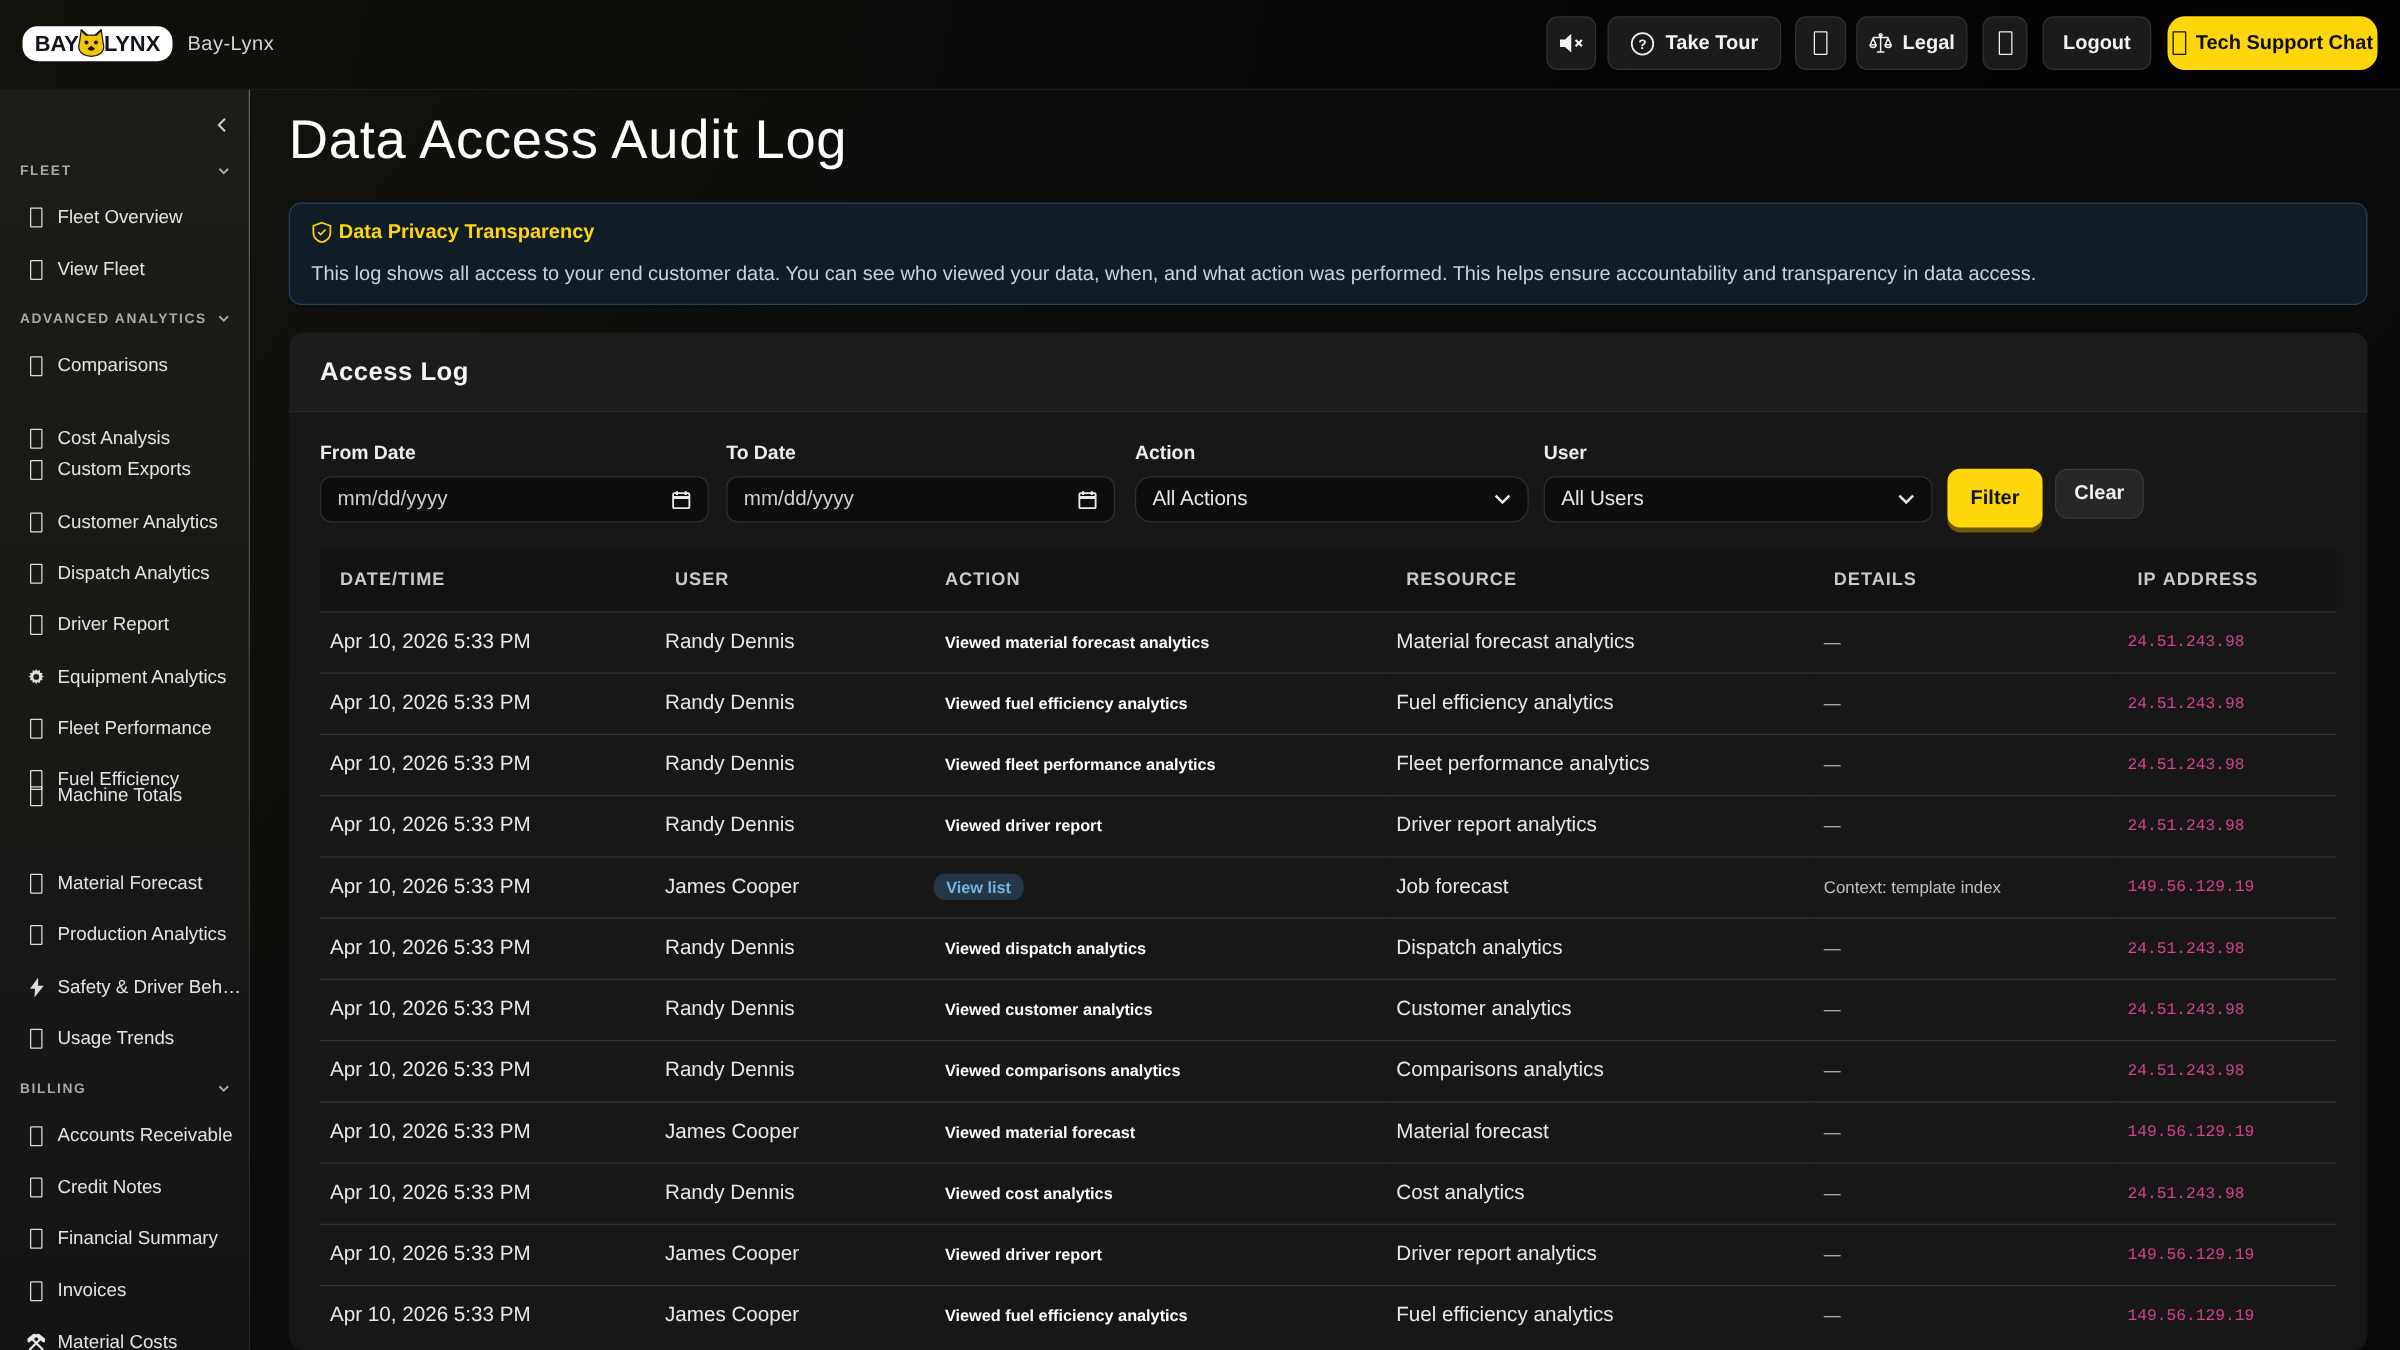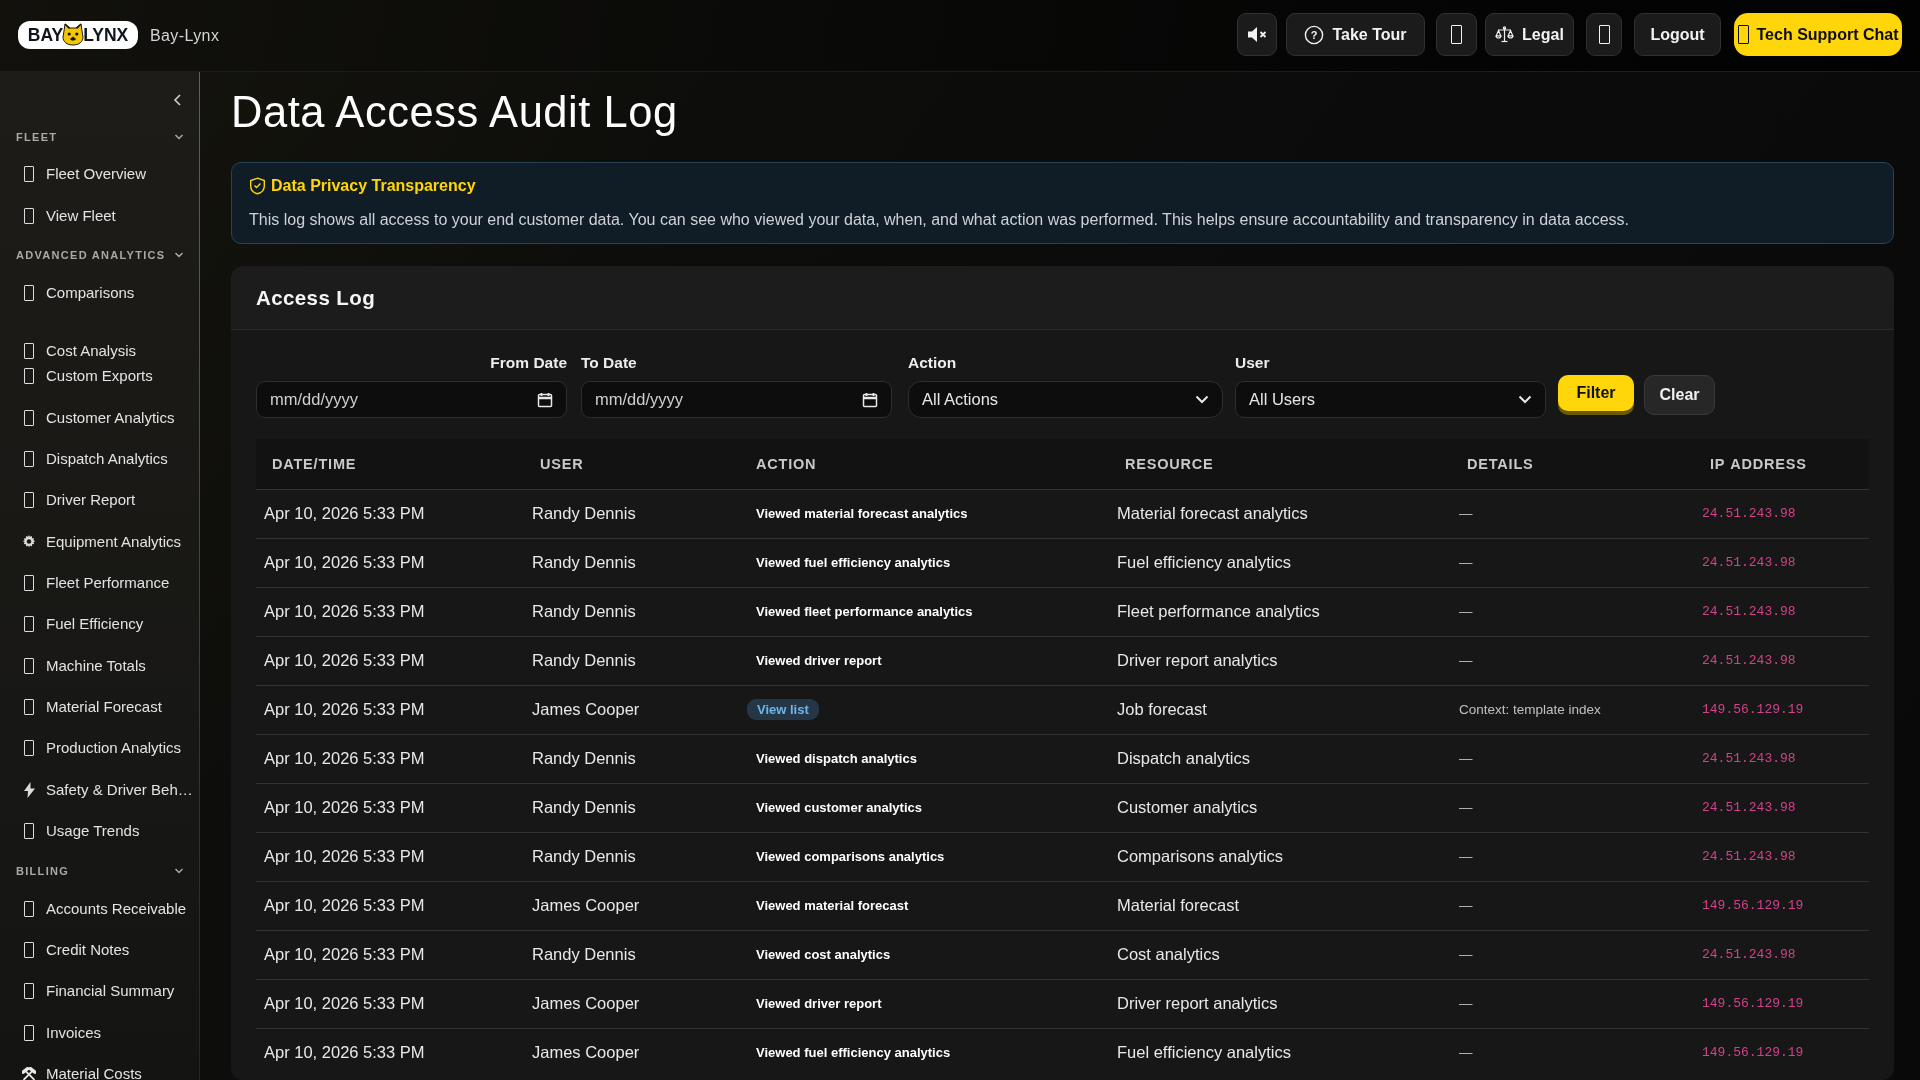--- a/index.html
+++ b/index.html
@@ -45,21 +45,21 @@
 .card-h { height:64px; background:#1c1c1c; border-bottom:1px solid #2b2b2b; display:flex; align-items:center; padding:0 25px; }
 .card-h span { color:#f5f5f5; font-size:20.5px; font-weight:700; letter-spacing:0.4px; }
 .card-b { padding:0 25px; background:#171717; height:750px; }
 
 .filters { position:relative; height:109px; }
 .fcol { position:absolute; top:24px; width:311px; }
 .fcol label { display:block; color:#ededed; font-weight:700; font-size:15.5px; margin-bottom:9px; }
 .ctl { width:311px; height:37px; background:#0d0d0d; border:1px solid #2e2e2e; border-radius:9px;
   color:#cfcfcf; font-size:16.5px; display:flex; align-items:center; padding:0 13px; justify-content:space-between; }
 .fbtns { position:absolute; top:45px; left:1302px; display:flex; gap:10px; }
-.btn-filter { width:76px; height:36px; background:#ffd60a; border-radius:10px; color:#111; font-weight:700; font-size:16px;
+.btn-filter { width:76px; height:47px; background:#ffd60a; border-radius:10px; color:#111; font-weight:700; font-size:16px;
   display:flex; align-items:center; justify-content:center; box-shadow:0 4px 0 #6b5a00; }
 .btn-clear { width:71px; height:40px; background:#272727; border:1px solid #3a3a3a; border-radius:10px; color:#f0f0f0;
   font-weight:700; font-size:16px; display:flex; align-items:center; justify-content:center; }
 
 table { border-collapse:collapse; width:1613px; table-layout:fixed; }
 th { background:#121212; height:50px; text-align:left; color:#c9c9c9; font-size:14.5px; letter-spacing:0.8px;
   padding:0 0 0 16px; font-weight:700; }
 th.act { padding-left:8px; }
 td { height:49px; padding:0 0 0 8px; border-top:1px solid #333; color:#e8e8e8; font-size:16.5px; font-weight:400; }
 td.act { font-size:13px; font-weight:700; color:#fff; }
@@ -153,21 +153,21 @@
           <path d="M8 0.5 l1 2.2 2.2-0.9 0.3 2.4 2.4 0.3-0.9 2.2 2.2 1-2.2 1 0.9 2.2-2.4 0.3-0.3 2.4-2.2-0.9-1 2.2-1-2.2-2.2 0.9-0.3-2.4-2.4-0.3 0.9-2.2-2.2-1 2.2-1-0.9-2.2 2.4-0.3 0.3-2.4 2.2 0.9z"></path>
           <circle cx="8" cy="8" r="2.6" fill="#1b1a17"></circle>
         </svg>
       </span>Equipment Analytics</div>
     <div class="sitem" style="top: 502px;"><span class="ic">
         <span class="tofu sm"></span>
       </span>Fleet Performance</div>
     <div class="sitem" style="top: 543px;"><span class="ic">
         <span class="tofu sm"></span>
       </span>Fuel Efficiency</div>
-    <div class="sitem" style="top: 585px;"><span class="ic">
+    <div class="sitem" style="top: 556px;"><span class="ic">
         <span class="tofu sm"></span>
       </span>Machine Totals</div>
     <div class="sitem" style="top: 626px;"><span class="ic">
         <span class="tofu sm"></span>
       </span>Material Forecast</div>
     <div class="sitem" style="top: 667px;"><span class="ic">
         <span class="tofu sm"></span>
       </span>Production Analytics</div>
     <div class="sitem" style="top: 709px;"><span class="ic">
         <svg width="13" height="16" viewBox="0 0 13 16" fill="#dcdcdc">
@@ -207,21 +207,21 @@
         <path d="M5.5 8.6 l2 2 l4-4"></path>
       </svg>Data Privacy Transparency</div>
   <div class="p">This log shows all access to your end customer data. You can see who viewed your data, when, and what action was performed. This helps ensure accountability and transparency in data access.</div>
 </div>
 <div class="card">
   <div class="card-h">
       <span>Access Log</span>
     </div>
   <div class="card-b">
     <div class="filters">
-      <div class="fcol" style="left:0;text-align:right;">
+      <div class="fcol" style="left:0;">
           <label>From Date</label>
         <div class="ctl">
             <span>mm/dd/yyyy</span>
             <svg width="16" height="16" viewBox="0 0 16 16" fill="none" stroke="#e8e8e8" stroke-width="1.5">
               <rect x="1.5" y="2.5" width="13" height="12" rx="1"></rect>
               <path d="M1.5 6 h13" stroke-width="2.4"></path>
               <path d="M4.5 1 v3 M11.5 1 v3" stroke-width="1.8"></path>
             </svg>
           </div>
       </div>

